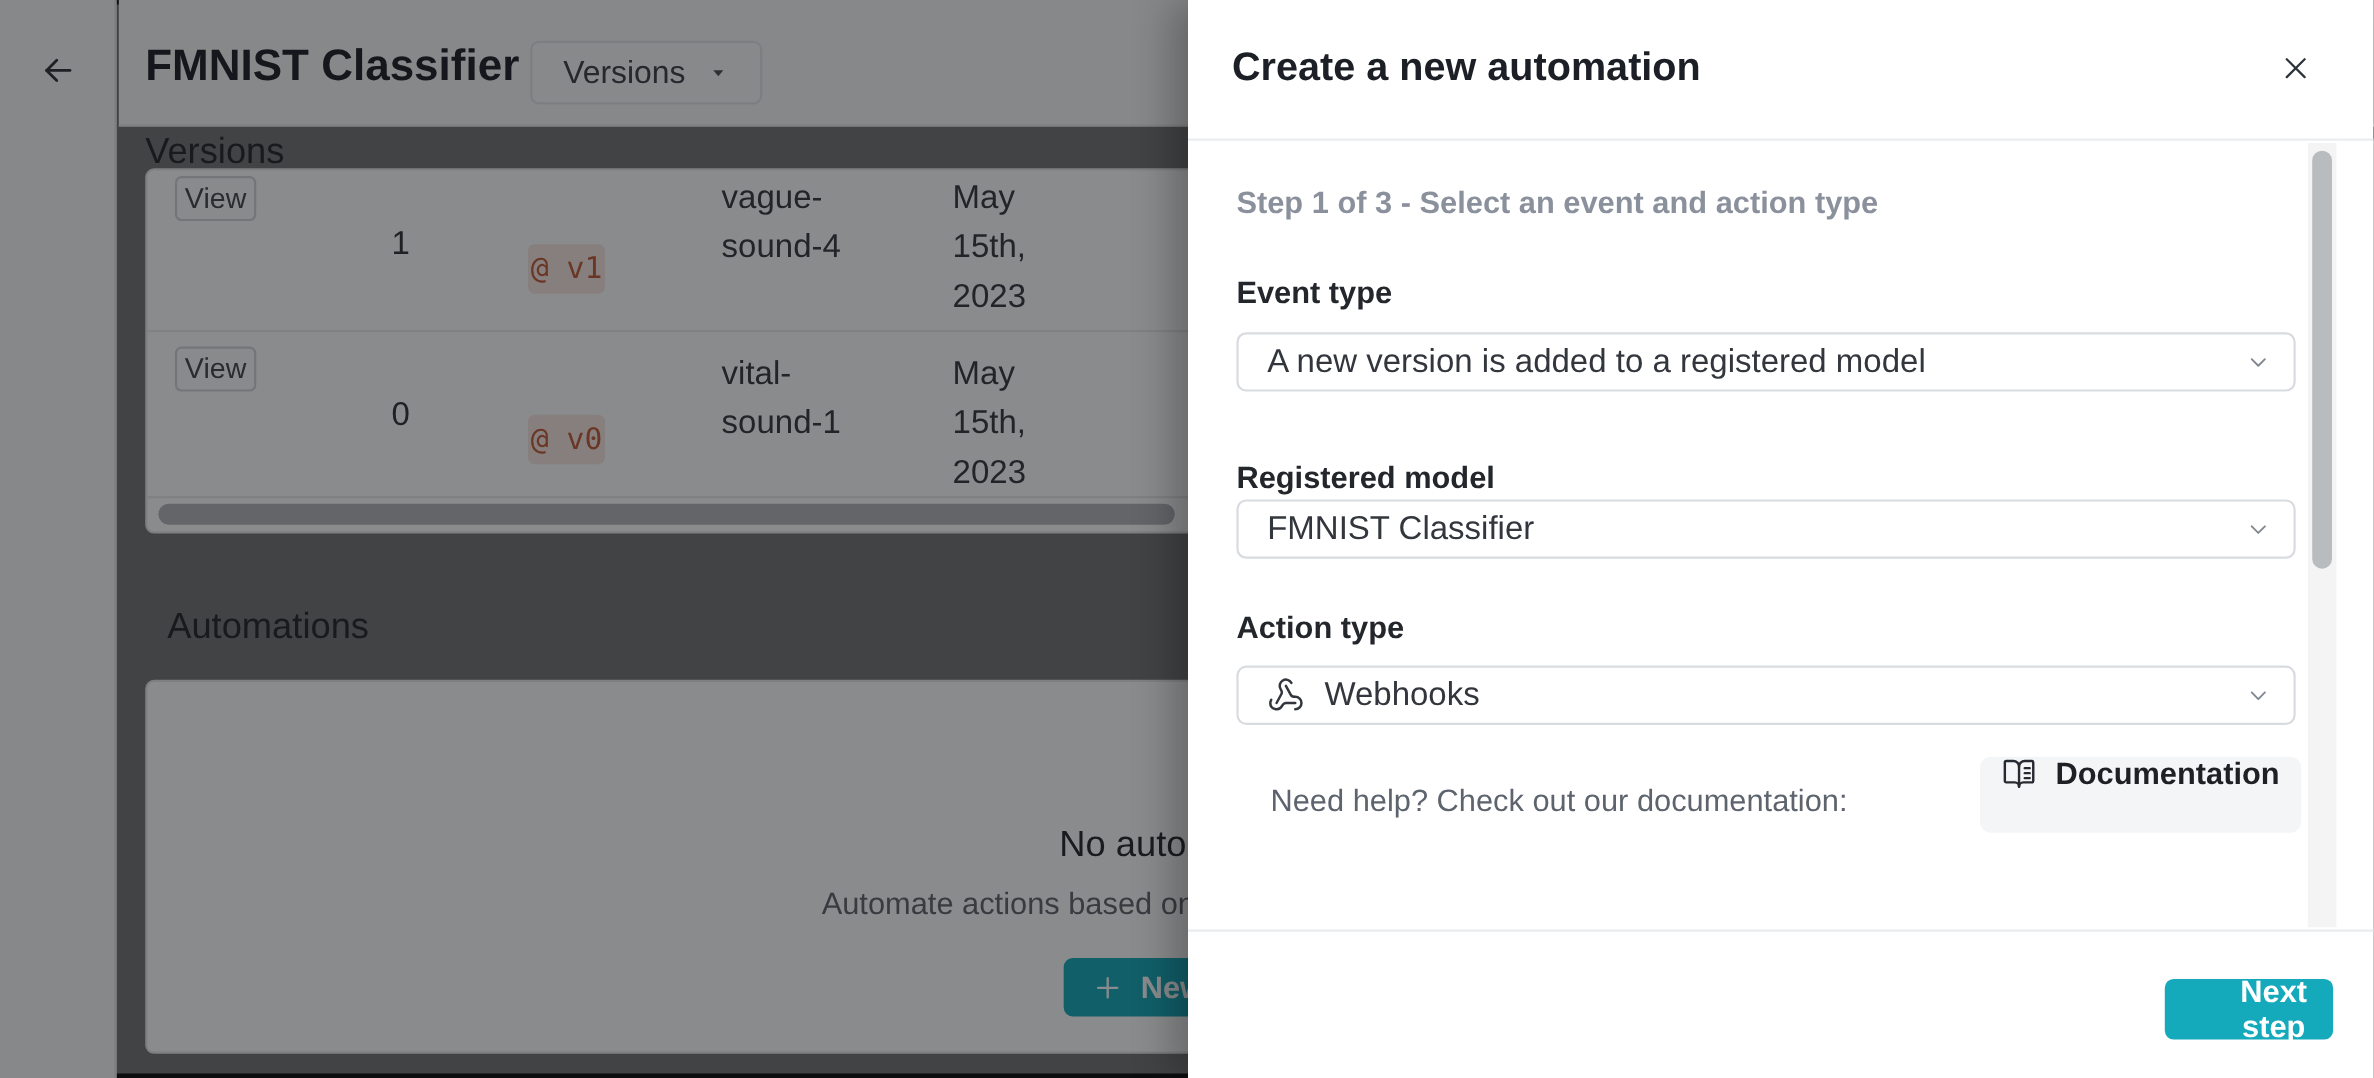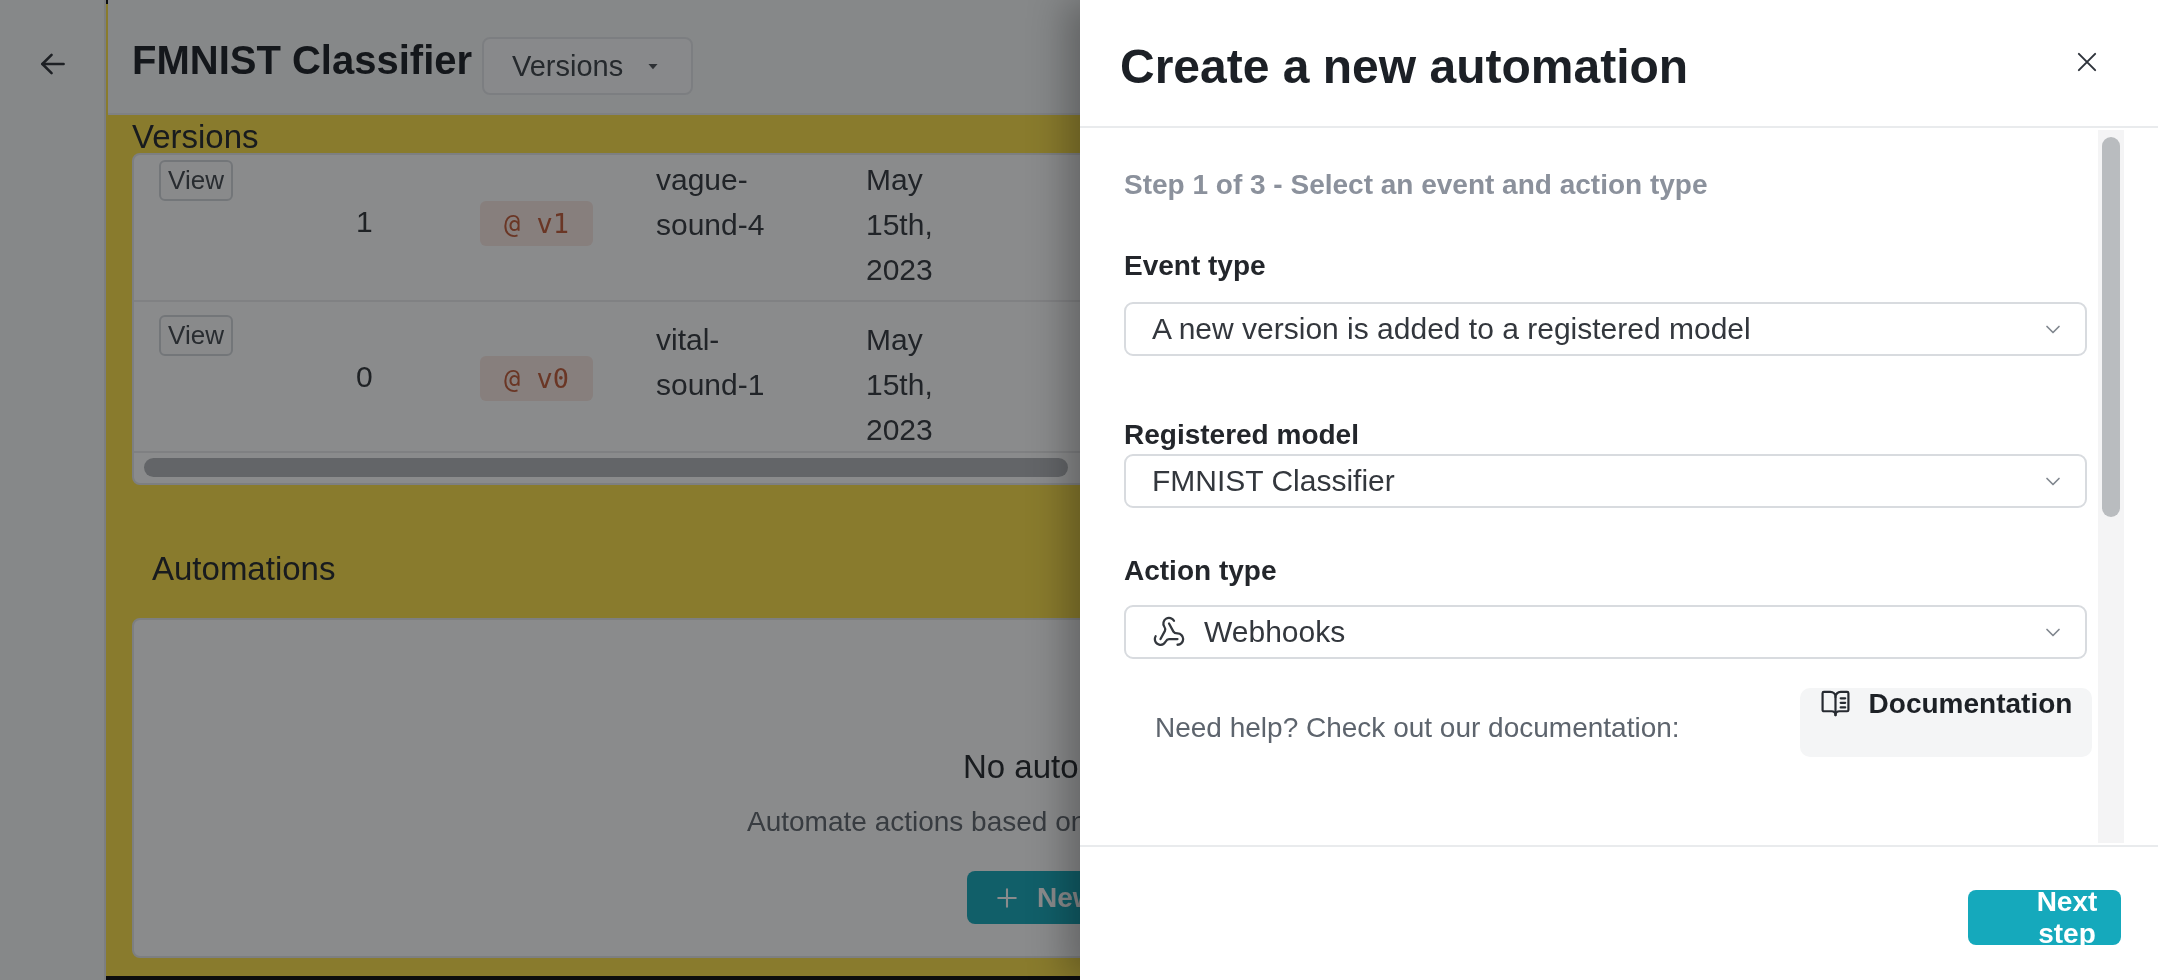--- a/index.html
+++ b/index.html
@@ -1,55 +1,55 @@
 <!DOCTYPE html>
 <html><head>
 <meta charset="utf-8">
 <style>
   * { margin:0; padding:0; box-sizing:border-box; }
   html,body { background:#303030; }
   .viewport {
-    position:relative; width:2158px; height:980px; background:#fde047;
+    position:relative; width:2158px; height:980px; background:#737373;
     font-family:"Liberation Sans", sans-serif; overflow:hidden;
     box-shadow: inset 0 0 0 4px #0a0a0a;
     text-decoration: underline;
   }
   
   .page { position:absolute; inset:0; }
   .left-rail { position:absolute; left:0; top:0; width:106px; height:980px; background:#f8f9f9; border-right:2px solid #e3e5e8; }
   .back-btn { position:absolute; left:33px; top:44px; width:40px; height:40px; display:flex; align-items:center; justify-content:center; color:#2b2f35; cursor:pointer; }
   .page-header { position:absolute; left:108px; top:0; width:2050px; height:115px; background:#f8f9f9; border-bottom:2px solid #e9ebed; }
   .page-title { position:absolute; left:132px; top:40px; font-size:40px; font-weight:700; color:#1b1e23; line-height:1; }
   .versions-pill { position:absolute; left:482px; top:37px; height:58px; padding:0 28px; display:flex; align-items:center; gap:20px;
     background:#fcfcfd; border:2px solid #e4e6e9; border-radius:8px; cursor:pointer; }
   .versions-pill .lbl { font-size:29px; color:#3b4046; line-height:1; }
   .section-h { position:absolute; font-size:33px; font-weight:500; color:#22252a; line-height:1; }
   .card { position:absolute; background:#ffffff; border:2px solid #e5e7ea; border-radius:8px; }
   .vcard { left:132px; top:153px; width:1412px; height:332px; }
   .acard { left:132px; top:618px; width:1412px; height:340px; }
   .view-btn { position:absolute; width:74px; height:41px; background:#fdfdfd; border:2px solid #d3d6da; border-radius:6px;
     font-size:26px; color:#41464c; display:flex; align-items:center; justify-content:center; cursor:pointer; }
   .cell-num { position:absolute; font-size:30px; color:#2f3338; line-height:1; }
-  .ver-badge { position:absolute; width:113px; height:45px; border-radius:6px; display:flex; align-items:center; justify-content:center;
-    font-family:"DejaVu Sans Mono", monospace; font-size:27px; }
+  .ver-badge { position:absolute; width:70px; height:45px; border-radius:6px; display:flex; align-items:center; justify-content:center;
+    font-family:"DejaVu Sans Mono", monospace; font-size:27px;margin-top:21px; }
   .cell-wrap { position:absolute; font-size:30px; color:#33373d; line-height:45px; }
   .row-div { position:absolute; left:0; width:100%; height:0; border-top:2px solid #ececee; }
   .hscroll-div { position:absolute; left:0; bottom:30px; width:100%; height:0; border-top:2px solid #e9eaec; }
   .hscroll-thumb { position:absolute; left:10px; bottom:6px; width:924px; height:19px; border-radius:10px; background:#b3b6b9; cursor:grab; }
   .empty-title { position:absolute; left:829px; top:130px; font-size:33px; font-weight:500; color:#24272c; line-height:1; white-space:nowrap; }
   .empty-sub { position:absolute; left:613px; top:188px; font-size:28px; color:#60666d; line-height:1; white-space:nowrap; }
   .teal-btn { background:#15a9bc; color:#ffffff; border:none; border-radius:8px; font-weight:700; font-family:inherit; cursor:pointer; }
   .new-btn { position:absolute; left:833px; top:251px; width:330px; height:53px; font-size:28px; display:flex; align-items:center; gap:16px; padding-left:26px; white-space:nowrap; }
   
   .backdrop { position:absolute; inset:0; background:rgba(15,16,18,0.485); z-index:10; }
   
   .modal { position:absolute; left:1080px; top:0; width:1078px; height:980px; background:#ffffff; z-index:20;
     box-shadow:-14px 0 36px rgba(0,0,0,0.28); }
   .modal-header { position:absolute; left:0; top:0; width:100%; height:128px; border-bottom:2px solid #e9ebed; }
-  .modal-title { position:absolute; left:40px; top:43px; font-size:48px; font-weight:700; color:#1c2026; line-height:1; }
+  .modal-title { position:absolute; left:40px; top:43px; font-size:36px; font-weight:700; color:#1c2026; line-height:1; }
   .close-btn { position:absolute; left:983px; top:38px; width:48px; height:48px; display:flex; align-items:center; justify-content:center; cursor:pointer; background:none; border:none; }
   .modal-body { position:absolute; left:0; top:128px; width:100%; height:717px; background:#fff; }
   .step-text { position:absolute; left:44px; top:43px; font-size:28px; font-weight:700; color:#8b919c; line-height:1; }
   .field-label { position:absolute; left:44px; font-size:28px; font-weight:700; color:#23262b; line-height:1; }
   .dd { position:absolute; left:44px; width:963px; height:54px; border:2px solid #d8dbdf; border-radius:9px; background:#fff;
     display:flex; align-items:center; padding:0 26px; font-size:30px; color:#33373d; cursor:pointer; }
   .dd .chev { position:absolute; right:20px; top:50%; transform:translateY(-50%); display:flex; }
   .dd .wh-icon { display:flex; margin-right:18px; }
   .help-text { position:absolute; left:44px; top:586px; font-size:28px; color:#5d646d; line-height:1;margin-left:31px; }
   .doc-btn { position:absolute; left:720px; top:560px; width:292px; height:69px; background:#f4f5f6; border:none; border-radius:10px;

